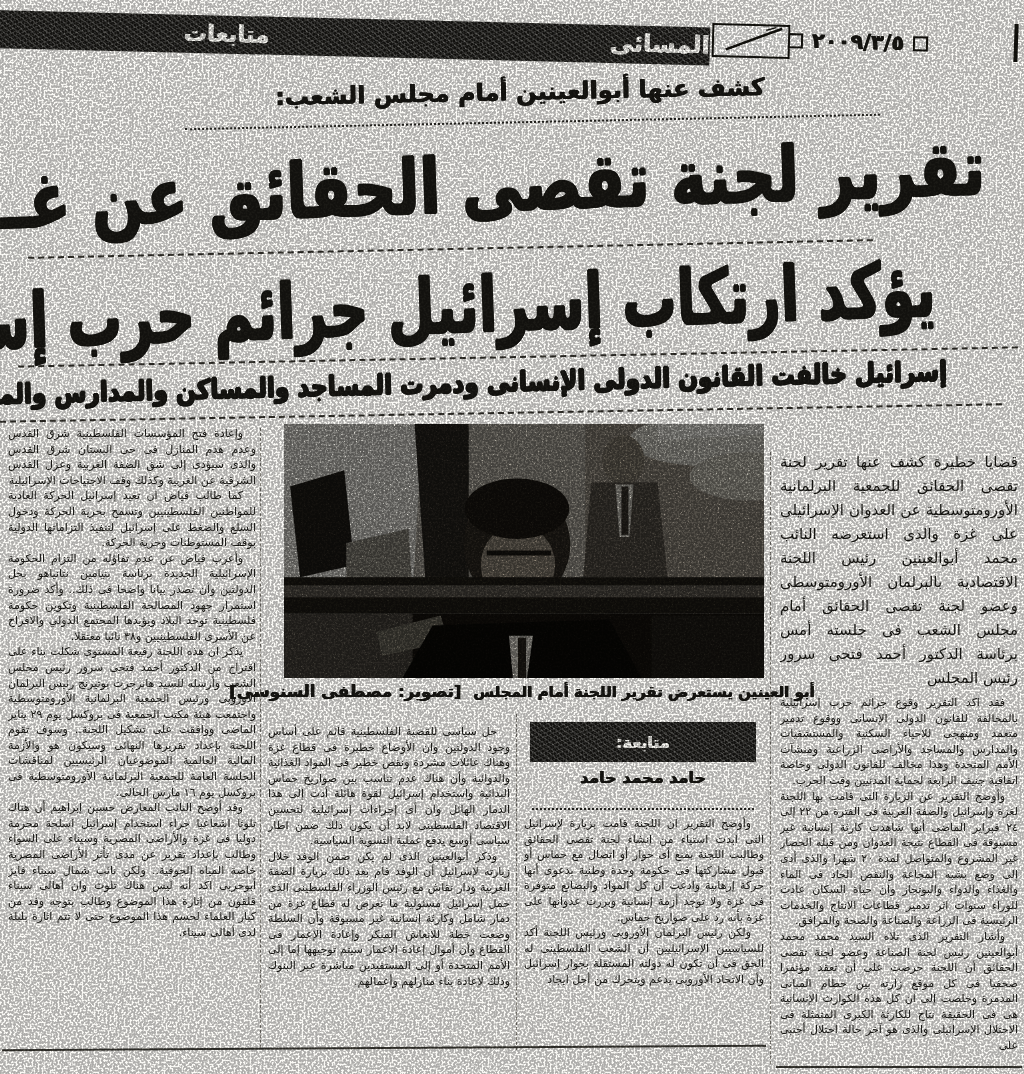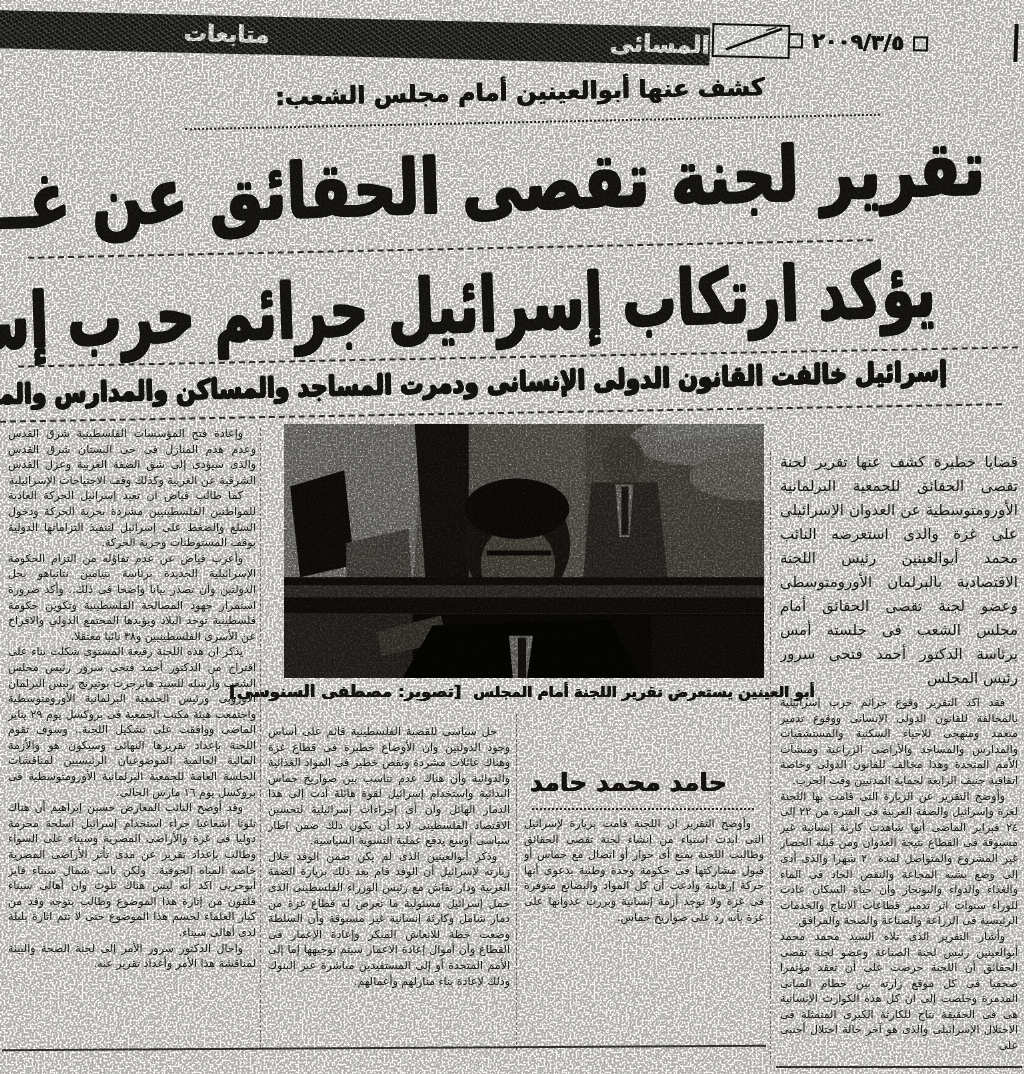--- a/index.html
+++ b/index.html
@@ -38,21 +38,21 @@
   #subhead{left:6px;top:366px;width:1012px;text-align:center;font-weight:bold;font-size:27px;
            white-space:nowrap;transform:rotate(-1.4deg) scaleX(.86);}
   #rule3{left:0;top:412px;width:1002px;transform:rotate(-1deg);}
   #photo{left:284px;top:424px;width:480px;height:254px;}
   #caption{left:266px;top:682px;width:504px;display:flex;direction:rtl;justify-content:center;
            align-items:baseline;gap:12px;font-weight:bold;white-space:nowrap;}
   #caption .cap-text{font-size:15px;}
   #caption .cap-credit{font-size:16.5px;margin-left:8px;}
   #followbox{left:530px;top:722px;width:226px;height:40px;display:flex;align-items:center;
              justify-content:center;color:#fbfaf5;font-size:16px;font-weight:bold;}
-  #reporter{left:530px;top:768px;width:226px;text-align:left;font-size:25px;font-weight:bold;}
+  #reporter{left:530px;top:768px;width:226px;text-align:center;font-size:16px;font-weight:bold;}
   #reporter-rule{left:532px;top:808px;width:222px;border-top:2px dotted #2a2925;}
   .col{position:absolute;overflow:hidden;text-align:justify;}
   .col p{margin:0;text-indent:13px;font-size:11px;line-height:15.6px;}
   .col p.lead{font-size:15px;line-height:24px;font-weight:normal;text-indent:0;margin-bottom:5px;}
   #col1{left:780px;top:450px;width:238px;height:616px;}
   #col2{left:524px;top:816px;width:240px;height:248px;}
   #col3{left:268px;top:724px;width:242px;height:334px;}
   #col4{left:8px;top:426px;width:248px;height:622px;}
   .vsep{position:absolute;width:0;border-left:1.5px dashed #807d75;}
   #sep1{left:770px;top:452px;height:612px;}
@@ -135,46 +135,49 @@
       <rect x="366" y="190" width="112" height="62" fill="#23201a"></rect>
       <rect width="478" height="252" filter="url(#grain)" opacity="0.45"></rect>
     </svg>
   </div>
 
   <div id="caption" class="abs">
     <span class="cap-text fat">أبو العينين يستعرض تقرير اللجنة أمام المجلس</span>
     <span class="cap-credit fat">[تصوير: مصطفى السنوسى]</span>
   </div>
 
+  <div id="followbox" class="abs bar-texture">
+    <span class="fat">متابعة:</span>
+  </div>
   <div id="reporter" class="abs fat">حامد محمد حامد</div>
   <div id="reporter-rule" class="abs"></div>
 
   <div id="col1" class="col">
     <p class="lead">قضايا خطيرة كشف عنها تقرير لجنة تقصى الحقائق للجمعية البرلمانية الأورومتوسطية عن العدوان الإسرائيلى على غزة والذى استعرضه النائب محمد أبوالعينين رئيس اللجنة الاقتصادية بالبرلمان الأورومتوسطى وعضو لجنة تقصى الحقائق أمام مجلس الشعب فى جلسته أمس برئاسة الدكتور أحمد فتحى سرور رئيس المجلس</p>
     <p>فقد اكد التقرير وقوع جرائم حرب إسرائيلية بالمخالفة للقانون الدولى الإنسانى ووقوع تدمير متعمد ومنهجى للاحياء السكنية والمستشفيات والمدارس والمساجد والأراضى الزراعية ومنشآت الأمم المتحدة وهذا مخالف للقانون الدولى وخاصة اتفاقية جنيف الرابعة لحماية المدنيين وقت الحرب.</p>
     <p>وأوضح التقرير عن الزيارة التى قامت بها اللجنة لغزة وإسرائيل والضفة الغربية فى الفترة من ٢٢ إلى ٢٤ فبراير الماضى أنها شاهدت كارثة إنسانية غير مسبوقة فى القطاع نتيجة العدوان ومن قبله الحصار غير المشروع والمتواصل لمدة ٢٠ شهرا والذى أدى إلى وضع بشبه المجاعة والنقص الحاد فى الماء والغذاء والدواء والبوتجاز وان حياة السكان عادت للوراء سنوات اثر تدمير قطاعات الانتاج والخدمات الرئيسية فى الزراعة والصناعة والصحة والمرافق.</p>
     <p>وأشار التقرير الذى تلاه السيد محمد محمد أبوالعينين رئيس لجنة الصناعة وعضو لجنة تقصى الحقائق أن اللجنة حرصت على أن تعقد مؤتمرا صحفيا فى كل موقع زارته بين حطام المبانى المدمرة وخلصت إلى ان كل هذه الكوارث الإنسانية هى فى الحقيقة نتاج للكارثة الكبرى المتمثلة فى الاحتلال الإسرائيلى والذى هو آخر حالة احتلال أجنبى على</p>
   </div>
 
   <div id="col2" class="col">
     <p>وأوضح التقرير ان اللجنة قامت بزيارة لإسرائيل التى ابدت استياء من إنشاء لجنة تقصى الحقائق وطالبت اللجنة بمنع أى حوار أو اتصال مع حماس أو قبول مشاركتها فى حكومة وحدة وطنية بدعوى أنها حركة إرهابية وادعت أن كل المواد والبضائع متوفرة فى غزة ولا توجد أزمة إنسانية وبررت عدوانها على غزة بأنه رد على صواريخ حماس.</p>
+    <p>ولكن رئيس البرلمان الأوروبى ورئيس اللجنة أكد للسياسيين الإسرائيليين أن الشعب الفلسطينى له الحق فى أن تكون له دولته المستقلة بجوار إسرائيل وأن الاتحاد الأوروبى يدعم ويتحرك من أجل ايجاد</p>
   </div>
 
   <div id="col3" class="col">
     <p>حل سياسى للقضية الفلسطينية قائم على أساس وجود الدولتين وان الأوضاع خطيرة فى قطاع غزة وهناك عائلات مشردة ونقص خطير فى المواد الغذائية والدوائية وأن هناك عدم تناسب بين صواريخ حماس البدائية واستخدام إسرائيل لقوة هائلة أدت إلى هذا الدمار الهائل وان أى إجراءات إسرائيلية لتحسين الاقتصاد الفلسطينى لابد أن يكون ذلك ضمن اطار سياسى أوسع يدفع عملية التسوية السياسية.</p>
     <p>وذكر أبوالعينين الذى لم يكن ضمن الوفد خلال زيارته لإسرائيل أن الوفد قام بعد ذلك بزيارة الضفة الغربية ودار نقاش مع رئيس الوزراء الفلسطينى الذى حمل إسرائيل مسئولية ما تعرض له قطاع غزة من دمار شامل وكارثة إنسانية غير مسبوقة وأن السلطة وضعت خطة للانعاش المبكر وإعادة الإعمار فى القطاع وأن أموال إعادة الاعمار سيتم توجيهها إما إلى الأمم المتحدة أو إلى المستفيدين مباشرة عبر البنوك وذلك لإعادة بناء منازلهم وأعمالهم.</p>
   </div>
 
   <div id="col4" class="col">
     <p>وإعادة فتح المؤسسات الفلسطينية شرق القدس وعدم هدم المنازل فى حى البستان شرق القدس والذى سيؤدى إلى شق الضفة الغربية وعزل القدس الشرقية عن الغربية وكذلك وقف الاجتياحات الإسرائيلية</p>
-    <p>كما طالب فياض ان تعيد إسرائيل الحركة العادية للمواطنين الفلسطينيين مشردة بحرية الحركة ودخول السلع والضغط على إسرائيل لتنفيذ التزاماتها الدولية بوقف المستوطنات وحرية الحركة.</p>
+    <p>كما طالب فياض ان تعيد إسرائيل الحركة العادية للمواطنين الفلسطينيين وتسمح بحرية الحركة ودخول السلع والضغط على إسرائيل لتنفيذ التزاماتها الدولية بوقف المستوطنات وحرية الحركة.</p>
     <p>وأعرب فياض عن عدم تفاؤله من التزام الحكومة الإسرائيلية الجديدة برئاسة بنيامين نتانياهو بحل الدولتين وأن تصدر بيانا واضحا فى ذلك.. وأكد ضرورة استمرار جهود المصالحة الفلسطينية وتكوين حكومة فلسطينية توحد البلاد ويؤيدها المجتمع الدولي والافراج عن الأسرى الفلسطينيين و٣٨ نائبا معتقلا.</p>
     <p>يذكر ان هذه اللجنة رفيعة المستوى شكلت بناء على اقتراح من الدكتور أحمد فتحى سرور رئيس مجلس الشعب وأرسله للسيد هانزجرت بوتيرنج رئيس البرلمان الأوروبى ورئيس الجمعية البرلمانية الأورومتوسطية واجتمعت هيئة مكتب الجمعية فى بروكسل يوم ٢٩ يناير الماضى ووافقت على تشكيل اللجنة.. وسوف تقوم اللجنة بإعداد تقريرها النهائى وسيكون هو والأزمة المالية العالمية الموضوعيان الرئيسيين لمناقشات الجلسة العامة للجمعية البرلمانية الأورومتوسطية فى بروكسل يوم ١٦ مارس الحالى.</p>
     <p>وقد أوضح النائب المعارض حسين إبراهيم أن هناك تلوثا اشعاعيا جراء استخدام إسرائيل اسلحة محرمة دوليا فى غزة والأراضى المصرية وسيناء على السواء وطالب بإعداد تقرير عن مدى تأثر الأراضى المصرية خاصة المياه الجوفية.. ولكن نائب شمال سيناء فايز أبوحربى اكد أنه ليس هناك تلوث وان أهالى سيناء قلقون من إثارة هذا الموضوع وطالب بتوجه وفد من كبار العلماء لحسم هذا الموضوع حتى لا تتم اثارة بلبلة لدى أهالى سيناء.</p>
-    <p>واحال الدكتور سرور الأمر إلى لجنة الصحة والبيئة لمناقشة هذا الأمر وأعداد تقرير عنه.</p>
   </div>
 
   <div id="sep1" class="vsep"></div>
   <div id="sep2" class="vsep"></div>
   <div id="sep3" class="vsep"></div>
   <div id="brule1" class="brule"></div>
   <div id="brule2" class="brule"></div>
 
   <svg id="noise" width="1024" height="1074">
     <filter id="specks">

